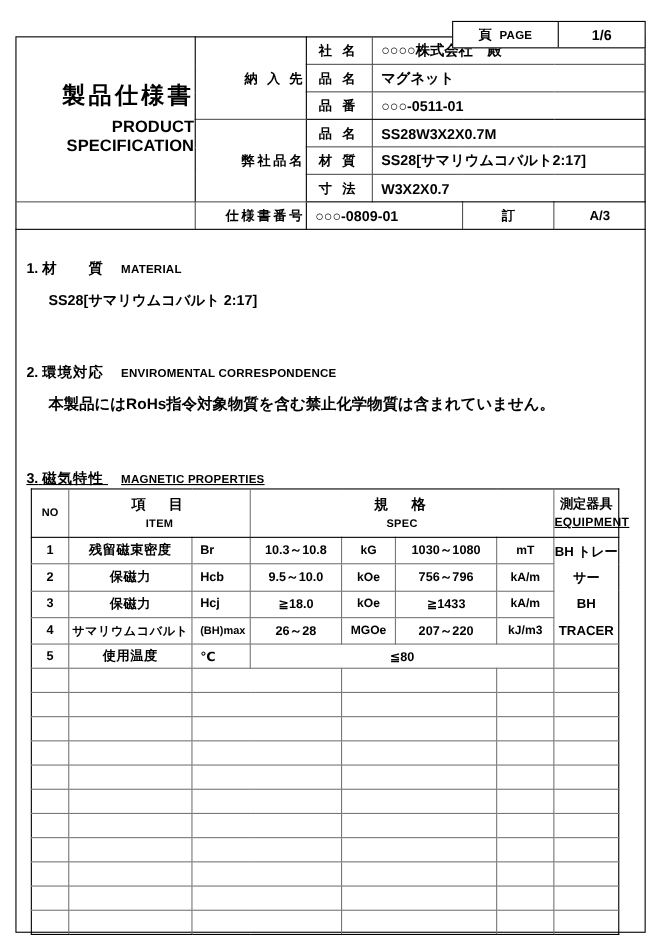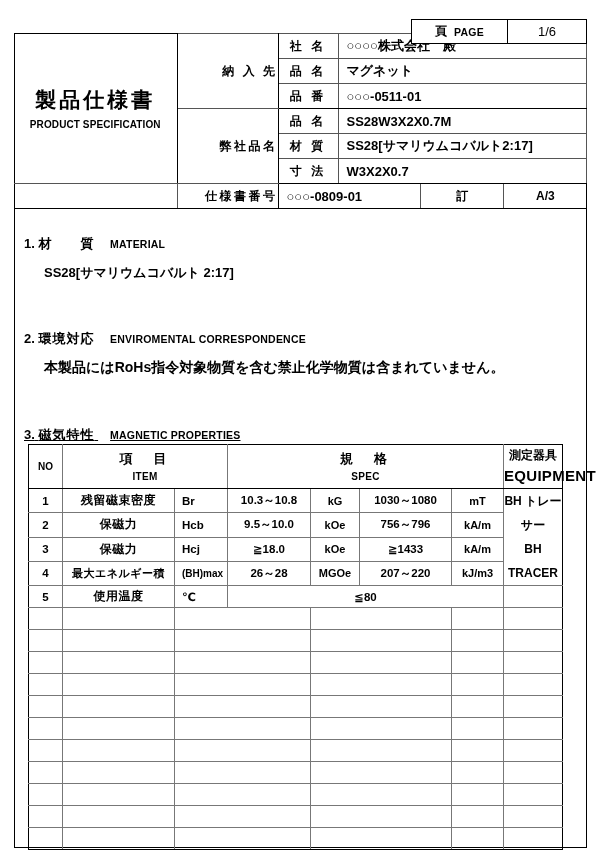--- a/index.html
+++ b/index.html
@@ -46,21 +46,21 @@
     box-sizing: border-box;
   }
   .page-box .pg-jp { font-size: 12px; font-weight: 700; }
   .page-box .pg-en { font-size: 10.5px; font-weight: 700; letter-spacing: .2px; }
   .page-box .pg-val {
     flex: 1;
     display: flex;
     align-items: center;
     justify-content: center;
     font-size: 13px;
-    font-weight: 400;
+    font-weight: 700;
   }
 
   
   .frame {
     position: absolute;
     left: 14px;
     top: 33px;
     width: 573px;
     height: 815px;
     border: 1.6px solid #000;
@@ -79,33 +79,33 @@
   .hdr td {
     border: 1.1px solid #555;
     padding: 0;
     height: 25px;
     box-sizing: border-box;
   }
   .hdr .thick-b { border-bottom: 1.6px solid #000; }
   .hdr .thick-r { border-right: 1.6px solid #000; }
 
   .title-cell {
-    text-align: center;
+    text-align: right;
     vertical-align: middle;
     border-left: none !important;
     border-top: none !important;
   }
   .title-jp {
     font-size: 21px;
     font-weight: 700;
     letter-spacing: 3px;
     line-height: 1.25;
   }
   .title-en {
-    font-size: 10px;
+    font-size: 15px;
     font-weight: 700;
     letter-spacing: .1px;
     margin-top: 6px;
   }
   .grp-cell {
     text-align: right;
     vertical-align: middle;
     font-size: 12px;
     font-weight: 700;
     letter-spacing: 2.5px;
@@ -310,21 +310,21 @@
       </td>
       <td class="bt" colspan="4">
         <div class="h2">
           <span class="jp">規　格</span>
           <span class="en">SPEC</span>
         </div>
       </td>
       <td class="bt br">
         <div class="h2">
           <span class="jp" style="letter-spacing:0;font-size:12px;">測定器具</span>
-          <span class="en" style="font-size:15px;">EQUIPMENT</span>
+          <span class="en" style="font-size:11px;text-decoration:underline;">EQUIPMENT</span>
         </div>
       </td>
     </tr>
 
     <tr>
       <td class="bl">1</td>
       <td class="c-item">残留磁束密度</td>
       <td class="c-sym">Br</td>
       <td>10.3～10.8</td>
       <td class="c-unit">kG</td>
@@ -351,21 +351,21 @@
       <td class="c-item">保磁力</td>
       <td class="c-sym">Hcj</td>
       <td>≧18.0</td>
       <td class="c-unit">kOe</td>
       <td>≧1433</td>
       <td class="c-unit">kA/m</td>
     </tr>
 
     <tr>
       <td class="bl">4</td>
-      <td class="c-item" style="font-size:11px;">最大エネルギー積</td>
+      <td class="c-item" style="font-size:11px;">サマリウムコバルト</td>
       <td class="c-sym-c">(BH)max</td>
       <td>26～28</td>
       <td class="c-unit">MGOe</td>
       <td>207～220</td>
       <td class="c-unit">kJ/m3</td>
     </tr>
 
     <tr>
       <td class="bl">5</td>
       <td class="c-item">使用温度</td>

